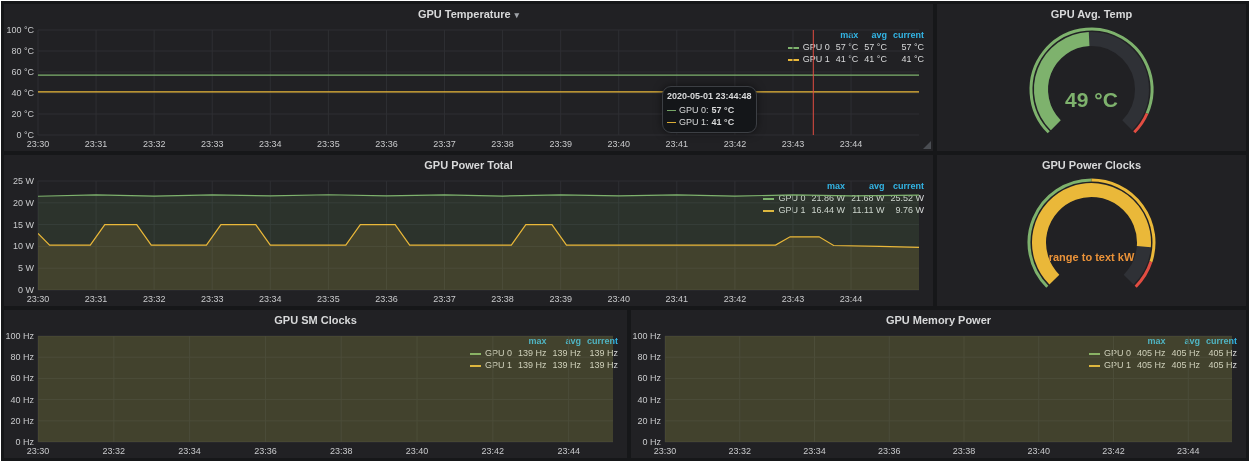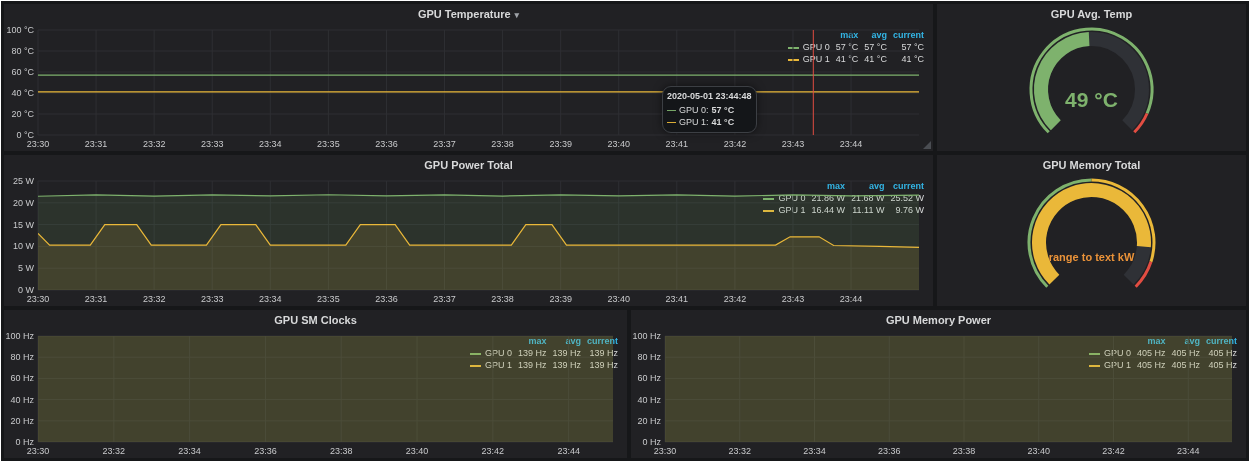--- a/index.html
+++ b/index.html
@@ -227,21 +227,21 @@
                 <td class="lg-v">9.76 W</td>
               </tr>
             </tbody>
           </table>
         </div>
     </div>
   </div>
 
   <div class="panel" id="panel-powertotal">
     <div class="panel-header">
-      <span>GPU Memory Total</span>
+      <span>GPU Power Clocks</span>
     </div>
     <div class="gauge" id="gauge-powertotal"><svg width="309" height="131">
           <path d="M 110.30582617584078 111.69417382415921 A 62.5 62.5 0 0 1 154.5 5" fill="none" stroke="#7eb26d" stroke-width="3"></path>
           <path d="M 154.5 5 A 62.5 62.5 0 0 1 213.9410322684471 86.81356214843422" fill="none" stroke="#eab839" stroke-width="3"></path>
           <path d="M 213.9410322684471 86.81356214843422 A 62.5 62.5 0 0 1 198.69417382415924 111.69417382415921" fill="none" stroke="#e24d42" stroke-width="3"></path>
           <path d="M 117.37689398770625 104.62310601229373 A 52.5 52.5 0 1 1 191.62310601229376 104.62310601229373" fill="none" stroke="#2f3136" stroke-width="14"></path>
           <path d="M 117.37689398770625 104.62310601229373 A 52.5 52.5 0 1 1 206.83816002098922 71.61910252571185" fill="none" stroke="#eab839" stroke-width="14"></path>
           <text x="154.5" y="85.875" text-anchor="middle" font-size="11" font-weight="700" fill="#eb9339" font-family="Liberation Sans, sans-serif">range to text kW</text>
         </svg></div>
   </div>

